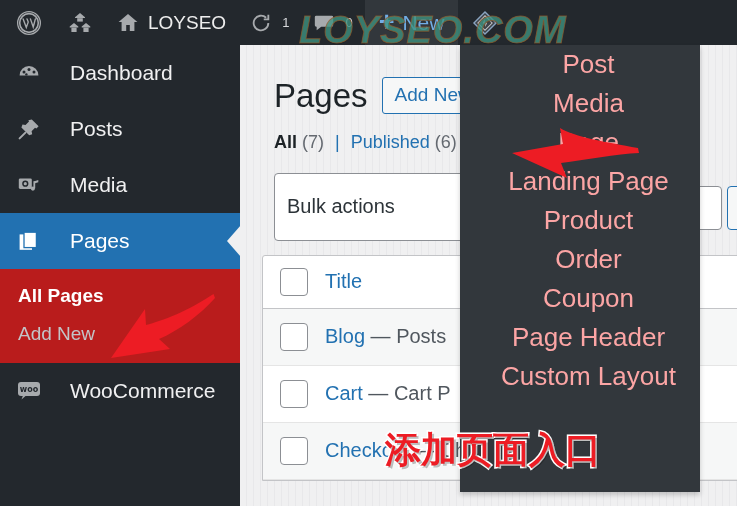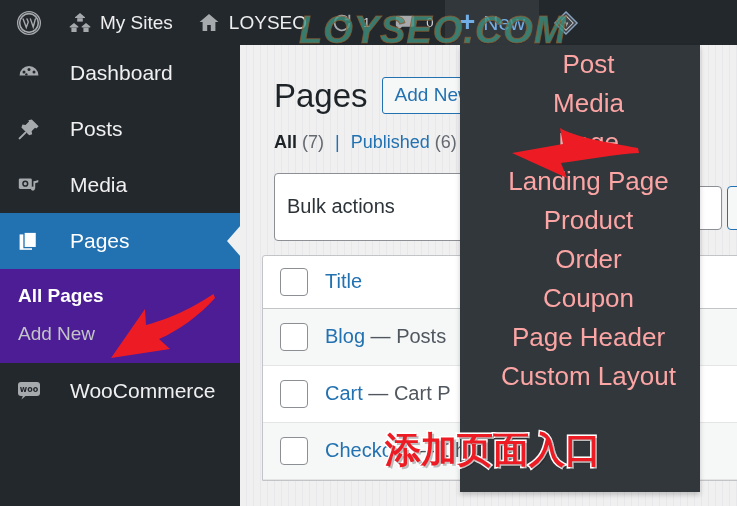--- a/index.html
+++ b/index.html
@@ -58,21 +58,21 @@
   .menu-item.current{
     background:#2271b1;color:#fff;
   }
   .menu-item.current .mi-icon{color:#fff;}
   .menu-item.current .arrow-pointer{
     position:absolute;right:-1px;top:50%;transform:translateY(-50%);
     width:0;height:0;
     border-top:16px solid transparent;border-bottom:16px solid transparent;
     border-right:14px solid #f0f0f1;
   }
-  .submenu{background:#4c1d95;padding:8px 0 10px 0;}
+  .submenu{background:#b91c1c;padding:8px 0 10px 0;}
   .submenu .sub-item{
     display:block;padding:6px 0 6px 18px;color:#f0f0f1;font-size:19px;line-height:26px;
   }
   .submenu .sub-item.current{color:#fff;font-weight:700;}
   .submenu .sub-item.plain{color:#c3c4c7;}
 
   
   .content{
     position:absolute;left:240px;top:45px;width:497px;height:461px;
     background:
@@ -176,21 +176,20 @@
         <span class="mi-icon">
           <svg class="icon-svg" width="24" height="24" viewBox="0 0 24 24">
             <path d="M12 2L17 6.2V7H7V6.2z" fill="#a7aaad"></path>
             <rect x="9.2" y="7.2" width="5.6" height="3.4" fill="#a7aaad"></rect>
             <path d="M6 12l4.3 3.6V16.4H1.7V15.6z" fill="#a7aaad"></path>
             <rect x="3.4" y="16.6" width="5.2" height="4.4" fill="#a7aaad"></rect>
             <path d="M18 12l4.3 3.6V16.4h-8.6V15.6z" fill="#a7aaad"></path>
             <rect x="15.4" y="16.6" width="5.2" height="4.4" fill="#a7aaad"></rect>
           </svg>
         </span>
-        <span>My Sites</span>
       </div>
 
       <div class="ab-item">
         <span class="mi-icon">
           <svg class="icon-svg" width="24" height="24" viewBox="0 0 24 24">
             <path d="M12 3L2.6 11h3v9h12.8v-9h3z" fill="#a7aaad"></path>
             <rect x="10.2" y="14" width="3.6" height="6" fill="#23282d"></rect>
           </svg>
         </span>
         <span>LOYSEO</span>

